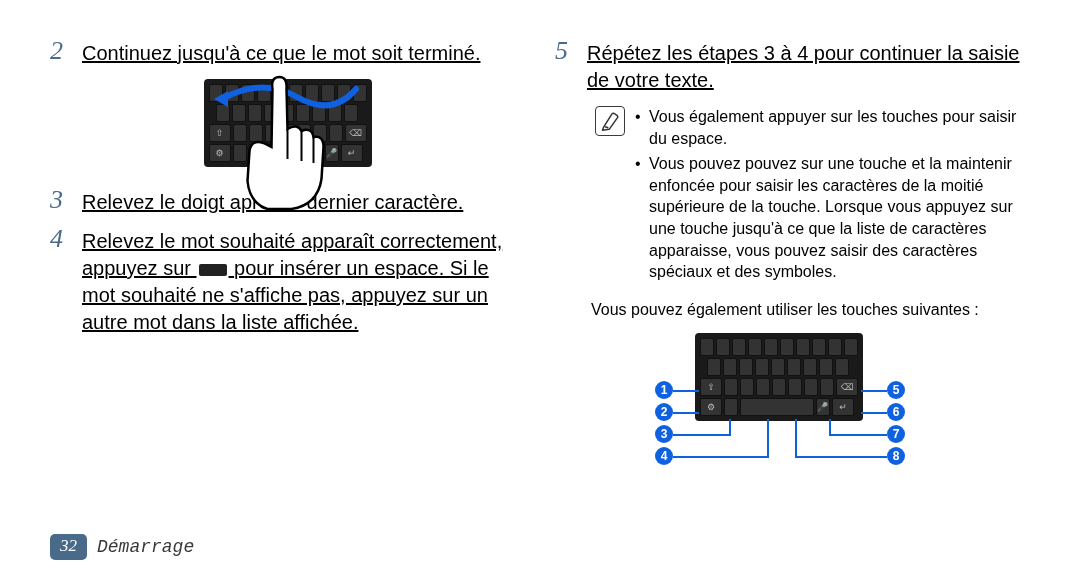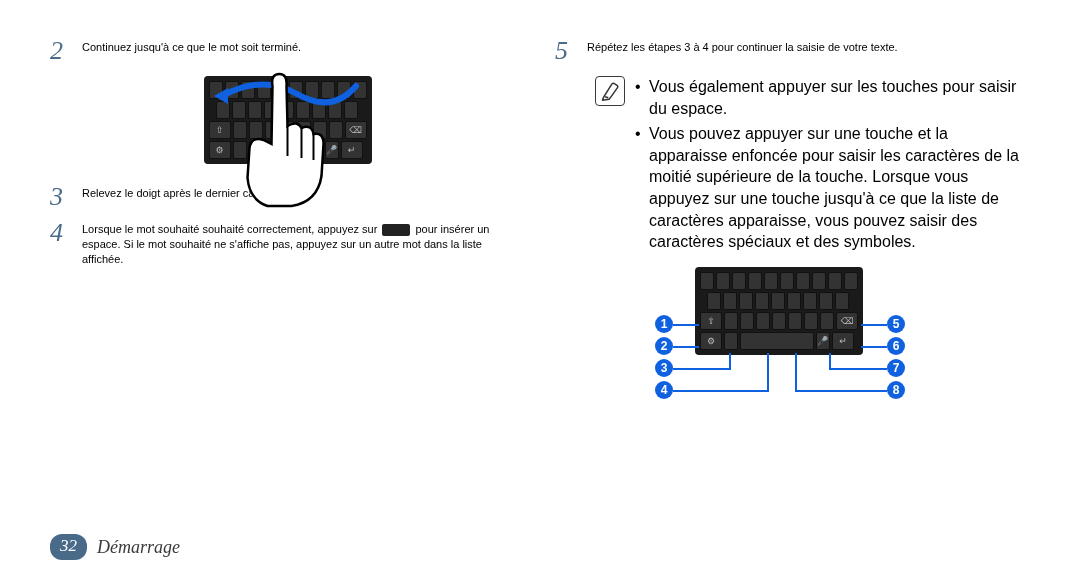--- a/index.html
+++ b/index.html
@@ -3,41 +3,41 @@
 <meta charset="utf-8">
 <style>
   * { box-sizing: border-box; margin: 0; padding: 0; }
   html, body { width: 1080px; height: 586px; background: #fff; font-family: Arial, Helvetica, sans-serif; color: #000; }
   .page { display: flex; width: 1080px; height: 586px; position: relative; padding: 40px 50px 30px 50px; }
   .col { width: 490px; }
   .col-left { margin-right: 20px; }
   .col-right { margin-left: 10px; }
   .step { display: flex; margin-bottom: 12px; align-items: flex-start; }
   .step-num { font-family: Georgia, 'Times New Roman', serif; font-style: italic; font-size: 26px; color: #4a6a8a; width: 28px; flex-shrink: 0; line-height: 1; margin-top: -2px; }
-  .step-body { font-size: 11px; line-height: 1.35; padding-left: 4px; }
+  .step-body { font-size: 20px; line-height: 1.35; padding-left: 4px; text-decoration: underline; }
   .kb-figure { margin: 10px auto 22px auto; display: block; text-align: center; }
   .kb { display: inline-block; background: #1a1a1a; padding: 4px; border-radius: 4px; position: relative; }
   .kb-row { display: flex; }
   .key { background: #333; border: 1px solid #111; margin: 1px; border-radius: 2px; }
   .keysm { width: 14px; height: 18px; }
   .key-wide { width: 22px; }
   .key-space { width: 74px; }
   .key-icon { color: #bbb; font-size: 9px; display: flex; align-items: center; justify-content: center; }
   .finger-svg { position: absolute; left: 50%; top: -10px; transform: translateX(-55%); pointer-events: none; }
   .note-row { display: flex; align-items: flex-start; margin: 8px 0 10px 40px; }
   .note-icon { width: 30px; height: 30px; border: 1.5px solid #3a3a3a; border-radius: 4px; display: flex; align-items: center; justify-content: center; flex-shrink: 0; margin-right: 10px; }
   .note-icon svg { width: 20px; height: 20px; }
   .note-list { font-size: 16px; line-height: 1.35; }
   .note-list .bullet { display: flex; margin-bottom: 4px; }
   .note-list .dot { width: 14px; flex-shrink: 0; }
   .para-after { font-size: 16px; margin: 14px 0 14px 36px; }
   .spacebar-inline { display: inline-block; width: 28px; height: 12px; background: #222; border-radius: 2px; vertical-align: middle; margin: 0 2px; }
   .footer { position: absolute; left: 50px; bottom: 26px; display: flex; align-items: center; }
-  .footer-badge { background: #4a6a8a; color: #fff; font-style: italic; font-family: Georgia, serif; font-size: 17px; padding: 2px 10px 4px 10px; border-radius: 12px; margin-right: 10px; }
-  .footer-title { font-style: italic; font-family: Liberation Serif, serif; font-size: 18px; color: #3a3a3a; }
+  .footer-badge { background: #4a6a8a; color: #fff; font-style: italic; font-family: Georgia, serif; font-size: 17px; padding: 2px 10px 4px 10px; border-radius: 5px; margin-right: 10px; }
+  .footer-title { font-style: italic; font-family: Liberation Mono, monospace; font-size: 18px; color: #3a3a3a; }
   .callout-wrap { position: relative; margin: 10px 0 0 90px; width: 300px; height: 180px; }
   .callout-kb { position: absolute; left: 50px; top: 0; }
   .callout-num { position: absolute; width: 18px; height: 18px; border-radius: 50%; background: #1061e0; color: #fff; font-size: 12px; font-weight: bold; display: flex; align-items: center; justify-content: center; }
   .callout-line { position: absolute; background: #1061e0; }
 </style>
 </head>
 <body>
 
 <div class="page">
 
@@ -105,21 +105,21 @@
     </div>
 
     <div class="step">
       <div class="step-num">3</div>
       <div class="step-body">Relevez le doigt après le dernier caractère.</div>
     </div>
 
     <div class="step">
       <div class="step-num">4</div>
       <div class="step-body">
-        <span>Lorsque le mot souhaité souhaité correctement, appuyez sur</span>
+        <span>Relevez le mot souhaité apparaît correctement, appuyez sur</span>
         <span class="spacebar-inline"></span>
         <span>pour insérer un espace. Si le mot souhaité ne s'affiche pas, appuyez sur un autre mot dans la liste affichée.</span>
       </div>
     </div>
 
   </div>
 
   <div class="col col-right">
 
     <div class="step">
@@ -133,25 +133,26 @@
             <path d="M4 20 L14 4 Q15 2 17 3 L20 5 Q22 6 21 8 L11 22 L3 23 Z M6 19 L10 20" fill="none" stroke="#333" stroke-width="1.8" stroke-linejoin="round"></path>
           </svg>
       </div>
       <div class="note-list">
         <div class="bullet">
           <span class="dot">•</span>
           <span>Vous également appuyer sur les touches pour saisir du espace.</span>
         </div>
         <div class="bullet">
           <span class="dot">•</span>
-          <span>Vous pouvez appuyer sur une touche et la apparaisse enfoncée pour saisir les caractères de la moitié supérieure de la touche. Lorsque vous appuyez sur une touche jusqu'à ce que la liste de caractères apparaisse, vous pouvez saisir des caractères spéciaux et des symboles.</span>
-        </div>
-      </div>
-    </div>
-
+          <span>Vous pouvez pouvez sur une touche et la maintenir enfoncée pour saisir les caractères de la moitié supérieure de la touche. Lorsque vous appuyez sur une touche jusqu'à ce que la liste de caractères apparaisse, vous pouvez saisir des caractères spéciaux et des symboles.</span>
+        </div>
+      </div>
+    </div>
+
+    <div class="para-after">Vous pouvez également utiliser les touches suivantes :</div>
 
     <div class="callout-wrap">
       <div class="kb callout-kb">
         <div class="kb-row">
           <div class="key keysm"></div>
             <div class="key keysm"></div>
             <div class="key keysm"></div>
             <div class="key keysm"></div>
             <div class="key keysm"></div>
             <div class="key keysm"></div>

